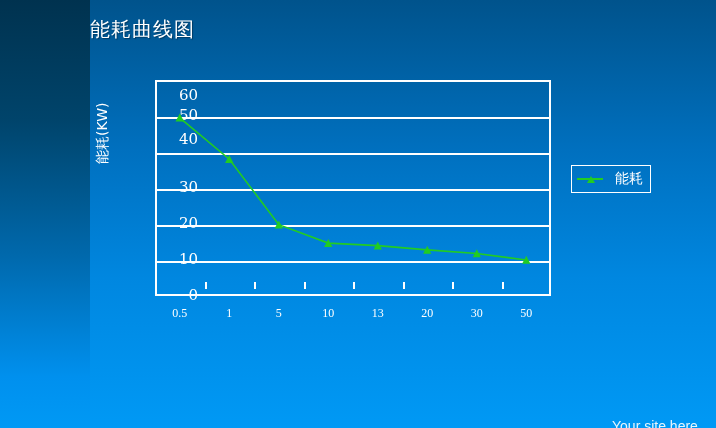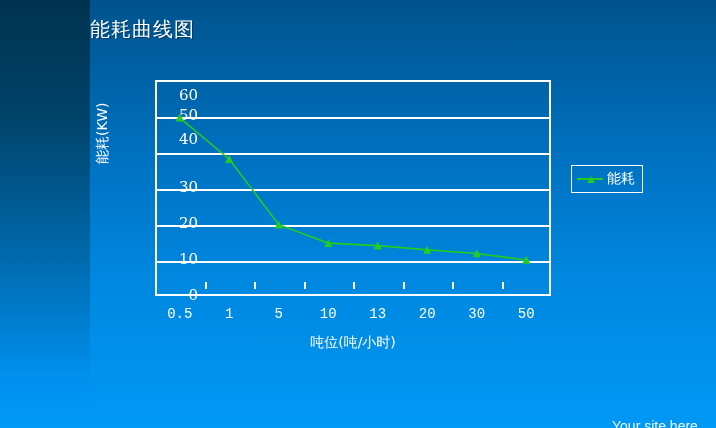--- a/index.html
+++ b/index.html
@@ -49,38 +49,38 @@
   }
   #yaxis-title{
     position:absolute;left:-6px;top:96px;
     color:#ffffff;font-size:14px;white-space:nowrap;
     transform:rotate(-90deg);transform-origin:left top;
     font-family:"DejaVu Sans","Liberation Sans",sans-serif;
   }
   
   .xlabel{
     position:absolute;top:238px;
-    color:#ffffff;font-size:14px;text-align:center;
-    font-family:Liberation Mono, monospace;
+    color:#ffffff;font-size:12px;text-align:center;
+    font-family:Liberation Serif, serif;
     transform:translateX(-50%);
   }
   #xaxis-title{
     position:absolute;left:55px;width:396px;top:266px;
     text-align:center;color:#ffffff;font-size:14px;
     font-family:"DejaVu Sans","Liberation Sans",sans-serif;
   }
   .xtick{
     position:absolute;width:2px;height:7px;background:#ffffff;top:214px;
   }
   
   #legend{
     position:absolute;left:471px;top:97px;
     border:1px solid #ffffff;
     padding:4px 7px 4px 5px;
-    display:flex;align-items:center;gap:4px;
+    display:flex;align-items:center;gap:12px;
     background:transparent;
   }
   #legend-swatch{position:relative;width:26px;height:10px;}
   #legend-swatch .lline{
     position:absolute;top:4px;left:0;width:26px;height:2px;background:#22cc22;
   }
   #legend-swatch .lmark{
     position:absolute;top:2px;left:10px;width:0;height:0;
     border-left:4px solid transparent;border-right:4px solid transparent;
     border-bottom:7px solid #22cc22;
@@ -154,21 +154,20 @@
           <polygon points="129.3,87.0 125.0,95.0 133.4,95.0" fill="#22cc22"></polygon>
           <polygon points="178.8,152.5 174.6,160.5 182.9,160.5" fill="#22cc22"></polygon>
           <polygon points="228.3,170.9 224.1,178.9 232.4,178.9" fill="#22cc22"></polygon>
           <polygon points="277.8,173.4 273.6,181.4 281.9,181.4" fill="#22cc22"></polygon>
           <polygon points="327.3,177.7 323.1,185.7 331.4,185.7" fill="#22cc22"></polygon>
           <polygon points="376.8,181.3 372.6,189.3 380.9,189.3" fill="#22cc22"></polygon>
           <polygon points="426.3,187.8 422.1,195.8 430.4,195.8" fill="#22cc22"></polygon>
         </g>
     </svg>
 
-    <div id="xaxis-title">吨位(吨/小时)</div>
 
     <div id="legend">
       <span id="legend-swatch">
         <span class="lline"></span>
           <span class="lmark"></span>
       </span>
       <span id="legend-text">能耗</span>
     </div>
   </div>
 

